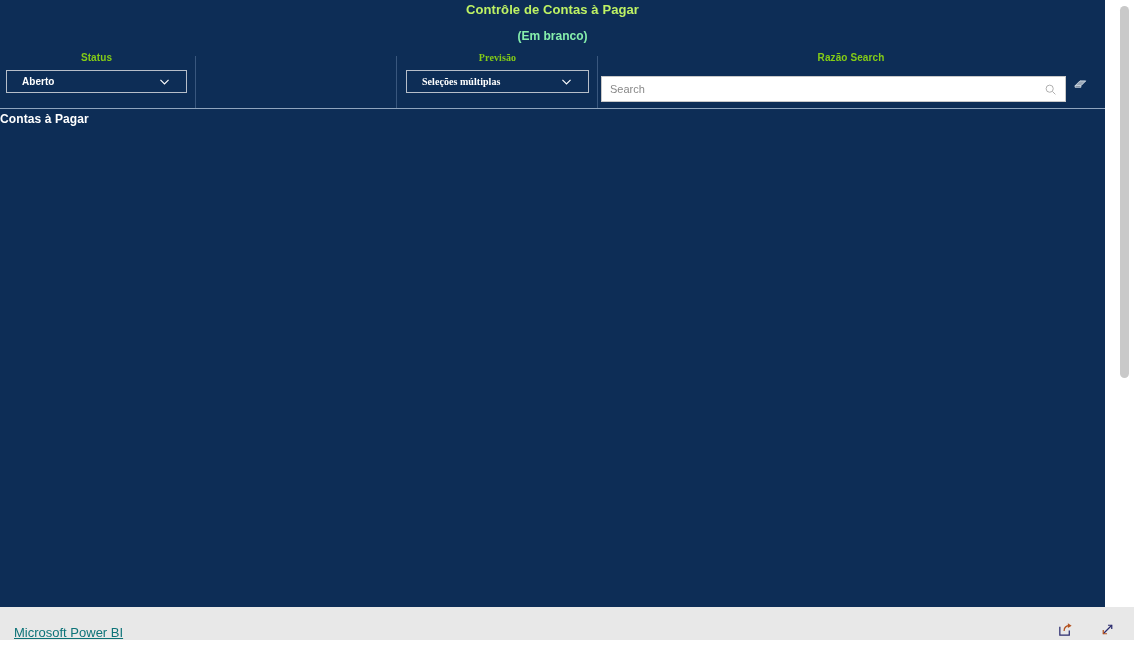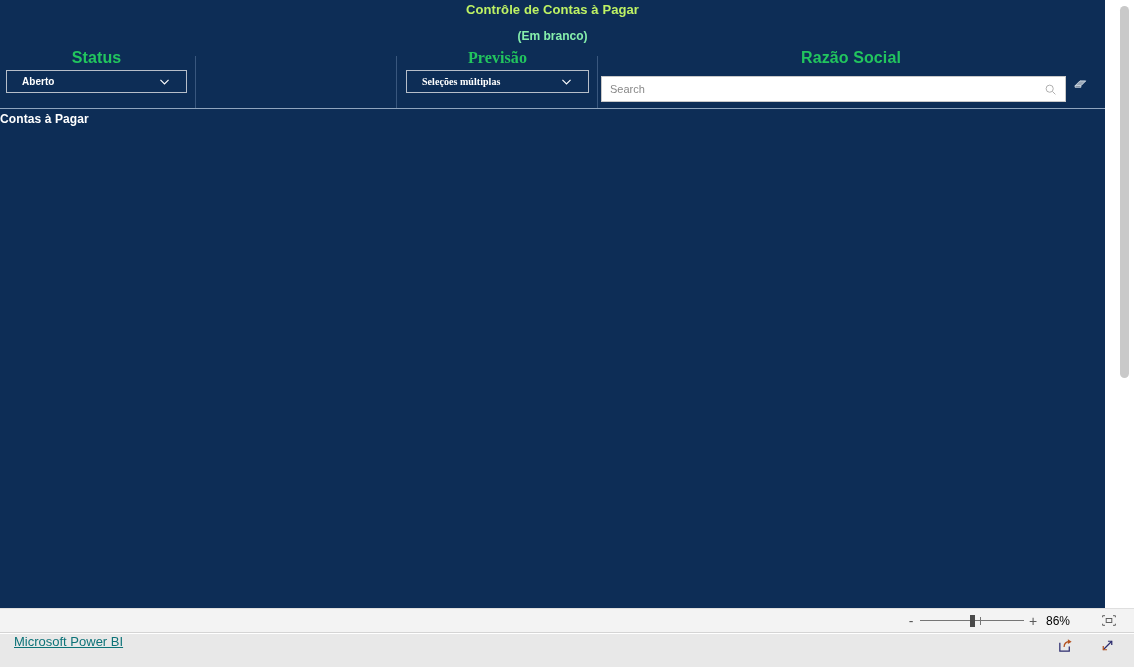--- a/index.html
+++ b/index.html
@@ -62,22 +62,22 @@
     height: 58px;
   }
 
   .slicer {
     position: absolute;
     top: 0;
   }
 
   .slicer-title {
     text-align: center;
-    color: #22c55e;
-    font-size: 16px;
+    color: #84cc16;
+    font-size: 10px;
     font-weight: bold;
     line-height: 16px;
     height: 20px;
     letter-spacing: 0.1px;
   }
 
   .slicer-dd {
     position: relative;
     height: 23px;
     border: 1px solid #b6bec9;
@@ -269,26 +269,26 @@
     width: 26px; height: 18px;
     display: flex; align-items: center; justify-content: center;
     cursor: pointer;
     margin-left: 6px;
   }
   .fit-btn svg { width: 16px; height: 13px; }
 
   
   .footer {
     position: absolute;
-    left: 0; top: 634px;
+    left: 0; top: 607px;
     width: 1134px;
     height: 33px;
     background: #e8e8e8;
     display: flex;
-    align-items: flex-start;
+    align-items: flex-end;
   }
 
   .footer-link {
     margin-left: 14px;
     color: #0d7378;
     font-size: 13px;
     text-decoration: underline;
     cursor: pointer;
   }
 
@@ -337,21 +337,21 @@
         <div class="slicer-title">Previsão</div>
         <div class="slicer-dd">
           <span class="val">Seleções múltiplas</span>
           <svg class="chev" viewBox="0 0 16 16">
             <path d="M3 6 L8 11 L13 6" fill="none" stroke="#ffffff" stroke-width="1.4"></path>
           </svg>
         </div>
       </div>
 
       <div class="slicer" id="slicer-razao">
-        <div class="slicer-title">Razão Social</div>
+        <div class="slicer-title">Razão Search</div>
         <div class="search-row">
           <div class="search-box">
             <input type="text" placeholder="Search" style="">
             <svg class="search-mag" viewBox="0 0 16 16">
               <circle cx="7" cy="7" r="4.4" fill="none" stroke="#6b6b6b" stroke-width="1.2"></circle>
               <line x1="10.4" y1="10.4" x2="14" y2="14" stroke="#6b6b6b" stroke-width="1.2"></line>
             </svg>
           </div>
           <div class="eraser-btn">
             <svg viewBox="0 0 16 16">

